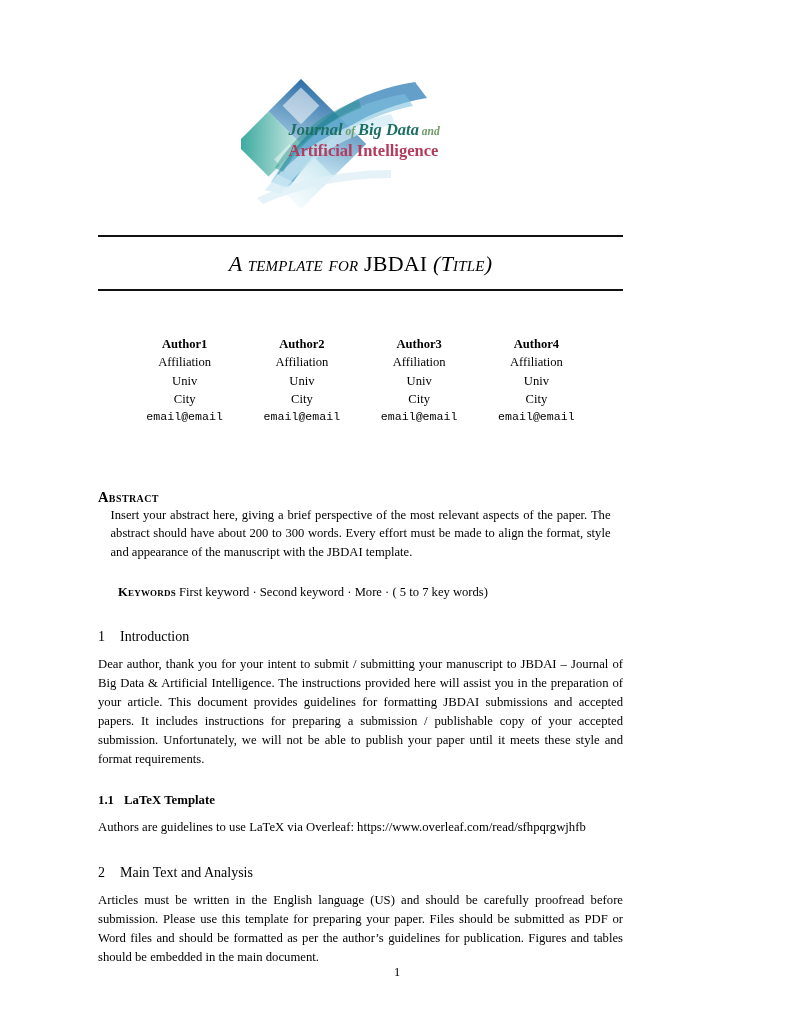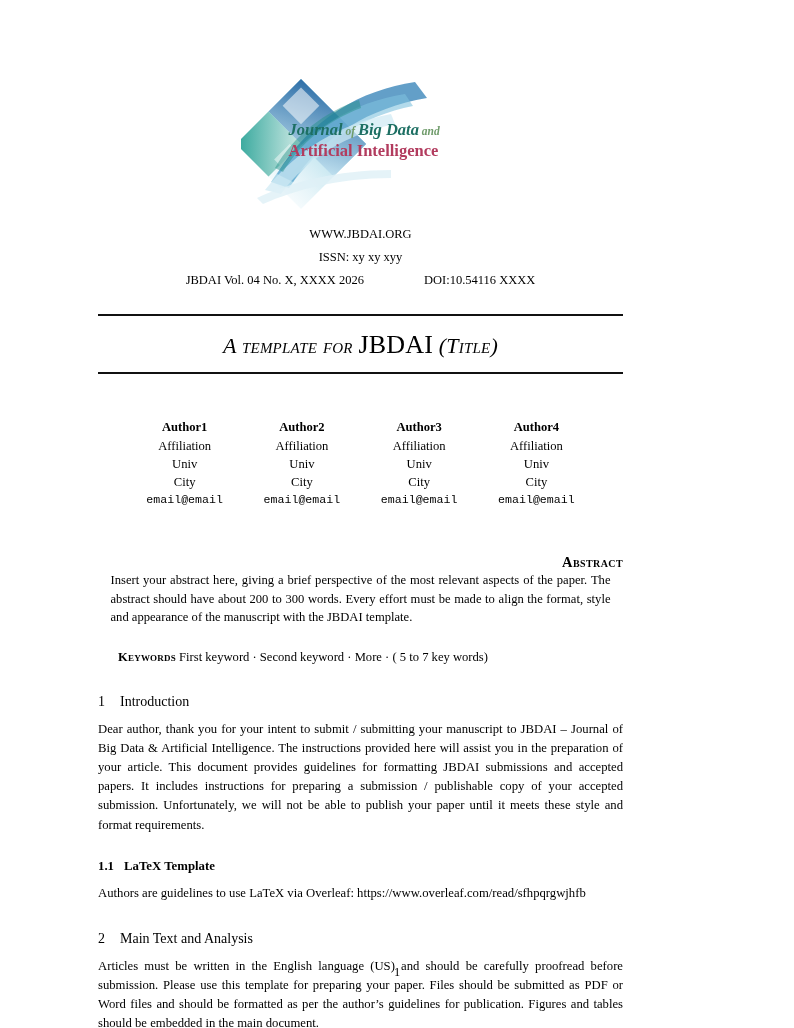--- a/index.html
+++ b/index.html
@@ -84,21 +84,21 @@
     border-top: 2.6px solid #111;
     margin: 22px 0 0 0;
   }
   .title {
     text-align: center;
     font-size: 22px;
     padding: 14px 0 12px 0;
     letter-spacing: 0.2px;
   }
   .sc { font-variant: small-caps; font-style: italic; }
-  .title .big { font-size: 26px; }
+  .title .big { font-size: 22px; }
 
   
   .authors {
     margin-top: 44px;
     display: flex;
     justify-content: space-between;
     padding: 0 28px;
   }
   .author {
     text-align: center;
@@ -108,22 +108,22 @@
   }
   .author .name { font-weight: bold; }
   .author .email {
     font-family: "Liberation Mono", monospace;
     font-size: 11.6px;
     margin-top: 1px;
   }
 
   
   .abstract-head {
-    margin-top: 45px;
-    text-align: right;
+    margin-top: 63px;
+    text-align: left;
     font-variant: small-caps;
     font-weight: bold;
     font-size: 14.5px;
     letter-spacing: 0.4px;
   }
   .abstract-body {
     margin: 0 auto 0 auto;
     width: 500px;
     font-size: 12.6px;
     line-height: 1.48;
@@ -210,28 +210,20 @@
       </svg>
       <div class="logo-text">
         <div class="logo-line1">
           <span>Journal</span><span class="small"> of </span><span>Big Data</span><span class="small"> and</span>
         </div>
         <div class="logo-line2">Artificial Intelligence</div>
       </div>
     </div>
   </div>
 
-  <div class="journal-meta">
-    <div>WWW.JBDAI.ORG</div>
-    <div>ISSN: xy xy xyy</div>
-    <div class="meta-row-inline">
-      <span>JBDAI Vol. 04 No. X, XXXX 2026</span>
-      <span>DOI:10.54116 XXXX</span>
-    </div>
-  </div>
 
   <hr class="rule">
   <div class="title">
     <span class="sc">A template for </span><span class="big">JBDAI</span><span class="sc"> (Title)</span>
   </div>
   <hr class="rule" style="margin:0">
 
   <div class="authors">
     <div class="author">
       <div class="name">Author1</div>

